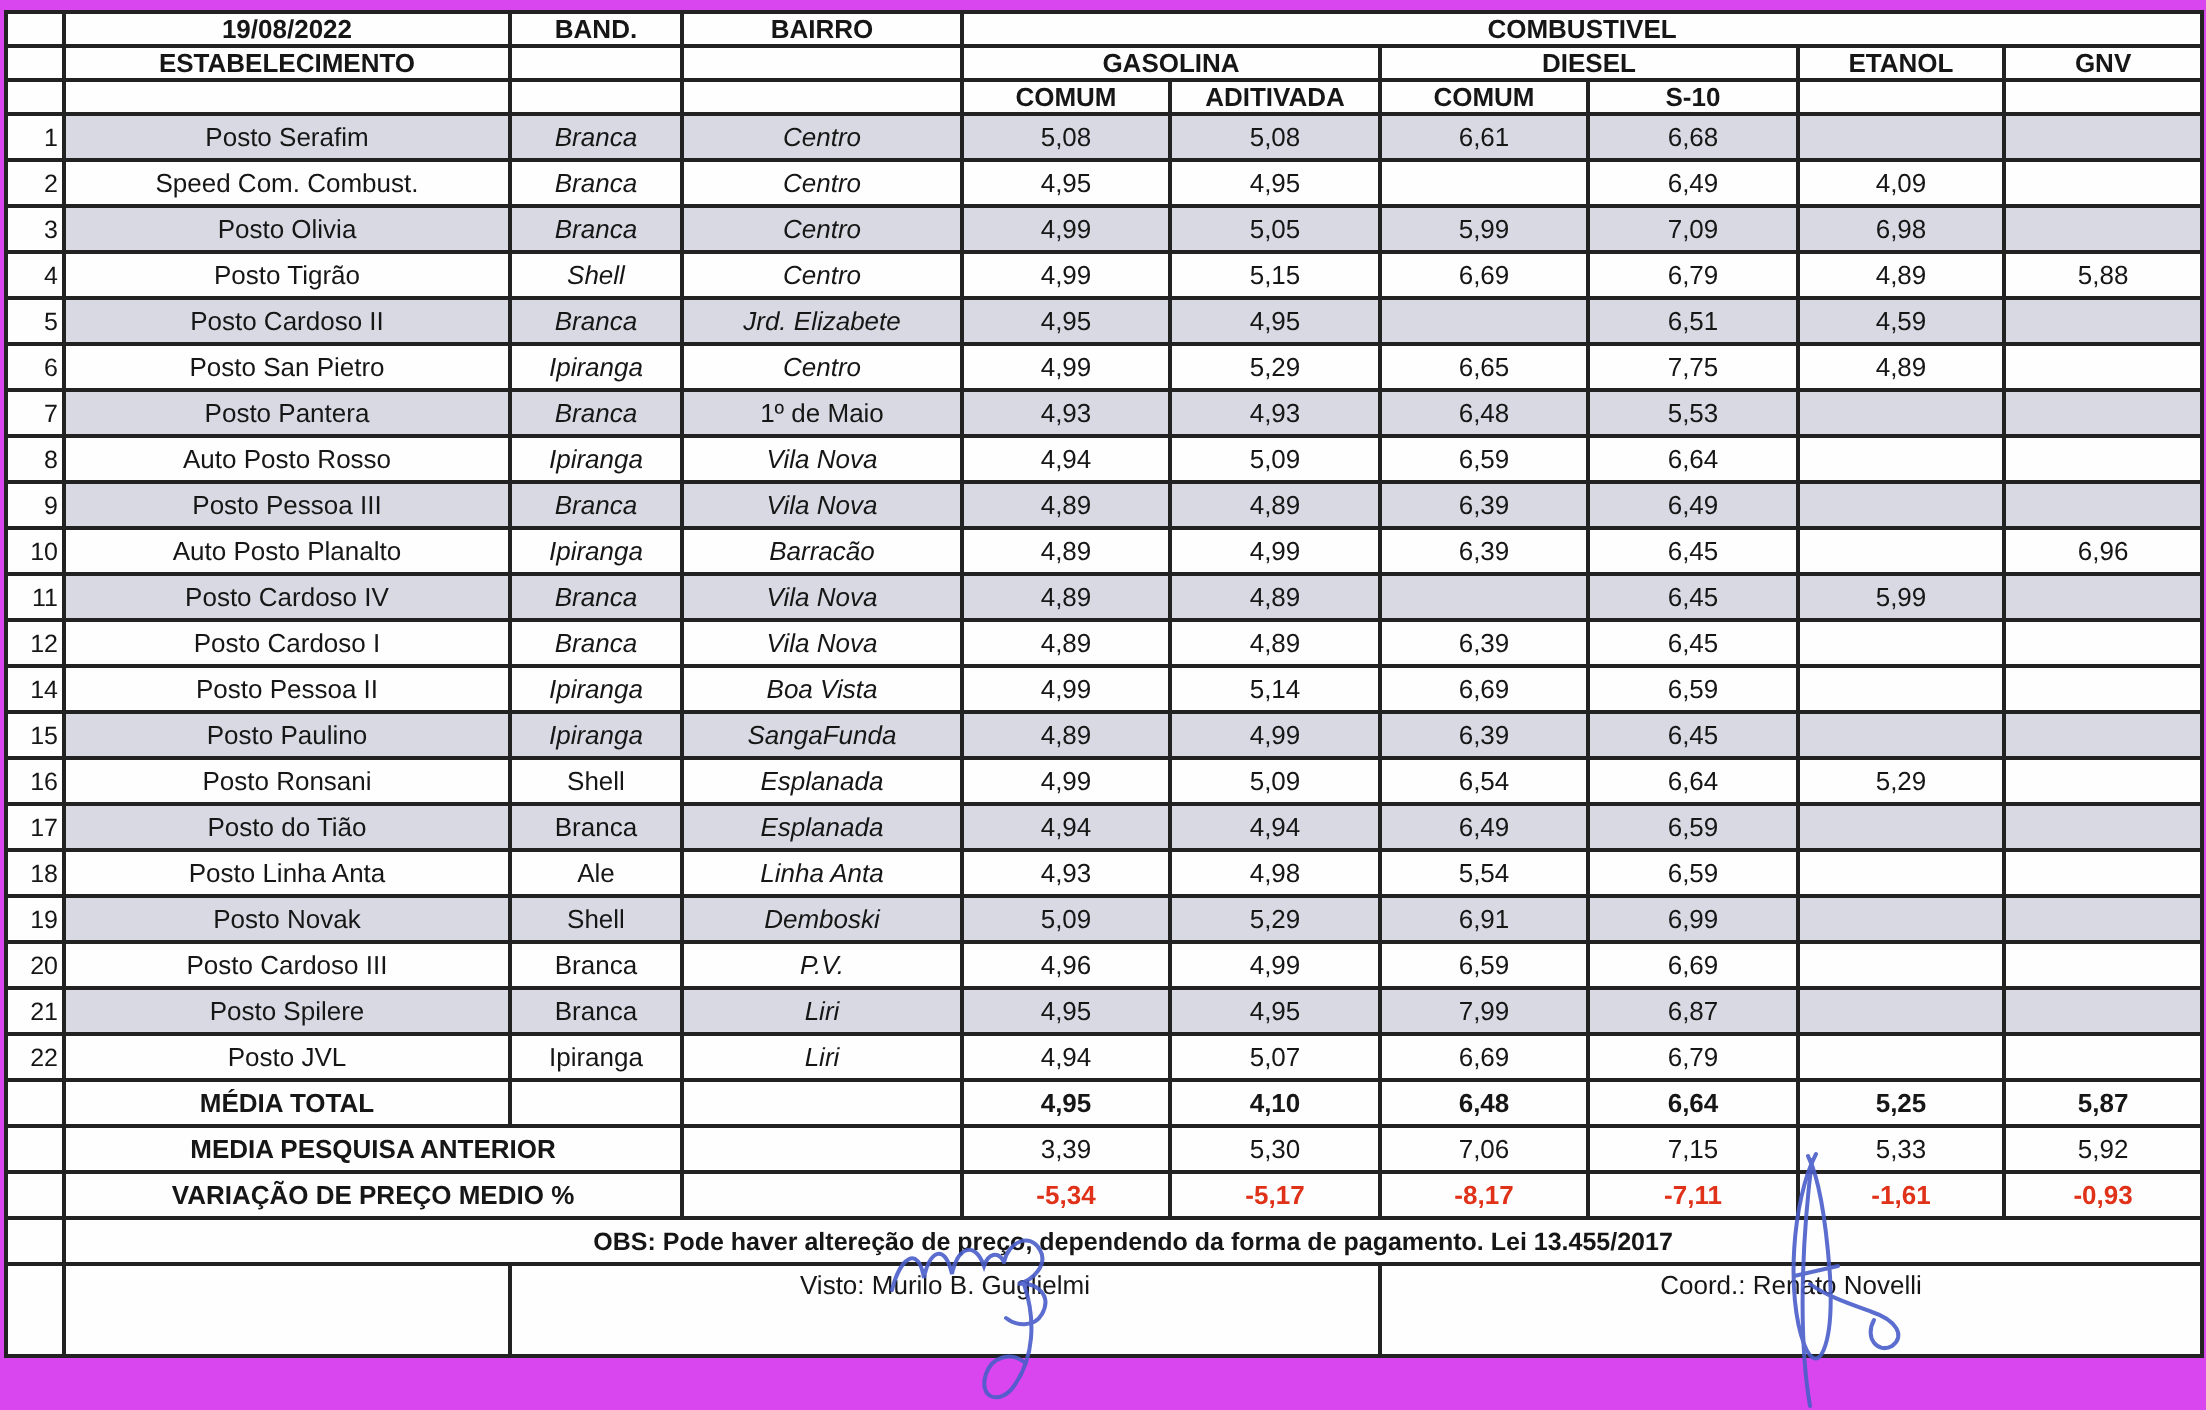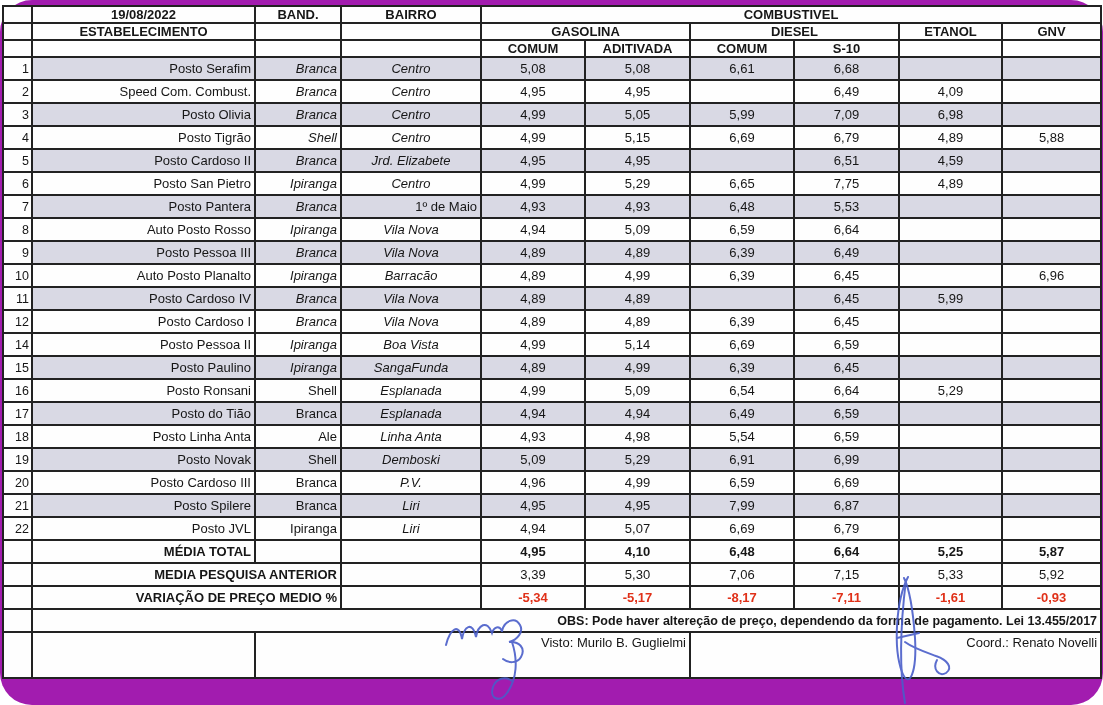--- a/index.html
+++ b/index.html
@@ -1,22 +1,22 @@
 <!DOCTYPE html>
 <html><head>
 <meta charset="utf-8">
 <style>
   html,body{margin:0;padding:0;background:#ffffff;}
   body{width:1103px;height:705px;font-family:"Liberation Sans",sans-serif;color:#161616;position:relative;overflow:hidden;}
-  .sheet{position:absolute;left:0;top:0;width:1103px;height:705px;background:#a21caf;border-radius:32px;}
+  .sheet{position:absolute;left:0;top:0;width:1103px;height:705px;background:#d946ef;}
   table.price{position:absolute;left:2px;top:5px;width:1098px;border-collapse:collapse;table-layout:fixed;border:2px solid #1c1c1c;}
   td{border:2px solid #222222;padding:0 3px;font-size:13px;height:21px;overflow:hidden;white-space:nowrap;vertical-align:middle;background:#fefefe;}
   tr.hdr td{height:15px;font-weight:bold;text-align:center;font-size:13px;}
   td.regular{font-weight:normal;}
-  td.left{text-align:right;}
+  td.left{text-align:center;}
   td.center{text-align:center;}
   td.rownum{text-align:right;padding-right:2px;font-size:12.5px;background:#fefefe;}
   td.shade{background:#d9d9e4;}
   td.italic{font-style:italic;}
   td.bold{font-weight:bold;}
   td.red{color:#e03119;font-weight:bold;text-align:center;}
   td.obs{font-weight:bold;font-size:12.5px;}
   tr.sig td{height:42px;vertical-align:top;padding-top:2px;margin-left:16px;}
   svg.overlay{position:absolute;left:0;top:0;pointer-events:none;}
 </style>

